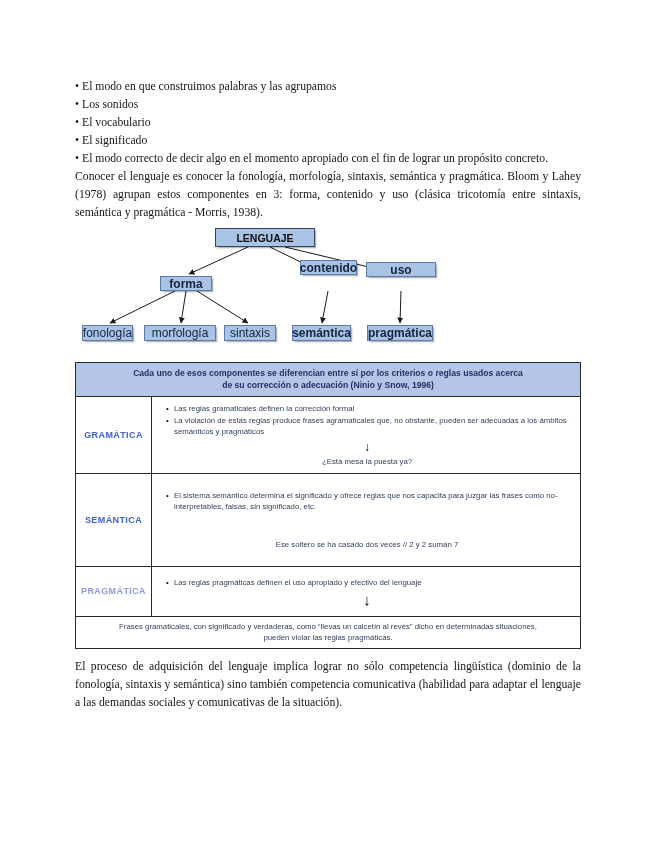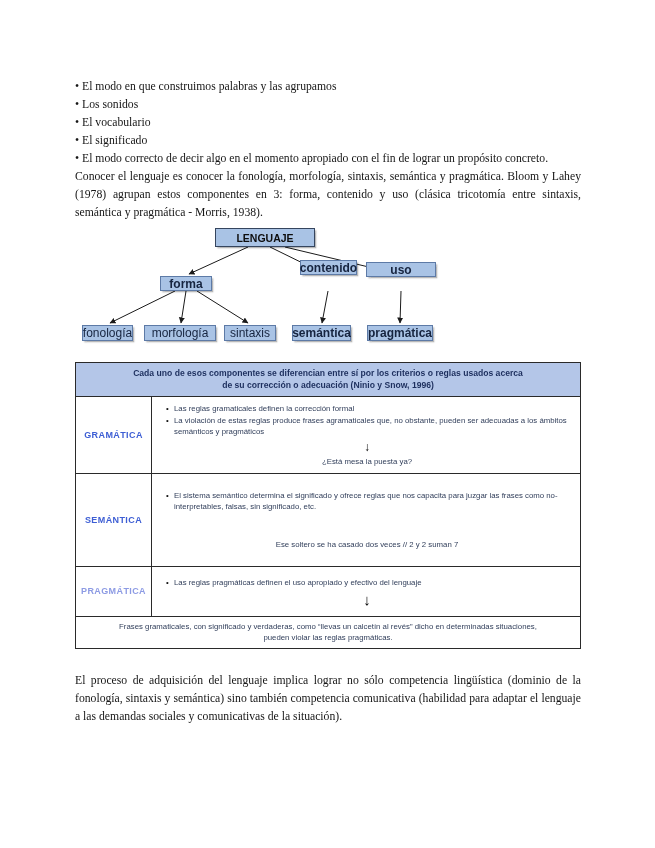--- a/index.html
+++ b/index.html
@@ -69,21 +69,21 @@
   .row-gram  .row-content { height:72px; }
   .row-sem   .row-content { height:93px; }
   .row-sem   .example     { margin-top:26px; }
   .row-prag  .row-content { height:50px; }
   .row-prag  .darr        { font-size:15px; margin-top:5px; }
   .footer-example {
     font-size:7.8px; color:#33405c; text-align:center;
     padding:4px 40px; line-height:1.5;
   }
 
-  .closing { margin-top:23px; }
+  .closing { margin-top:9px; }
 </style>
 </head>
 <body>
 
 <div class="page">
 
 
   <div>
     <div class="bullet-line">El modo en que construimos palabras y las agrupamos</div>
     <div class="bullet-line">Los sonidos</div>

